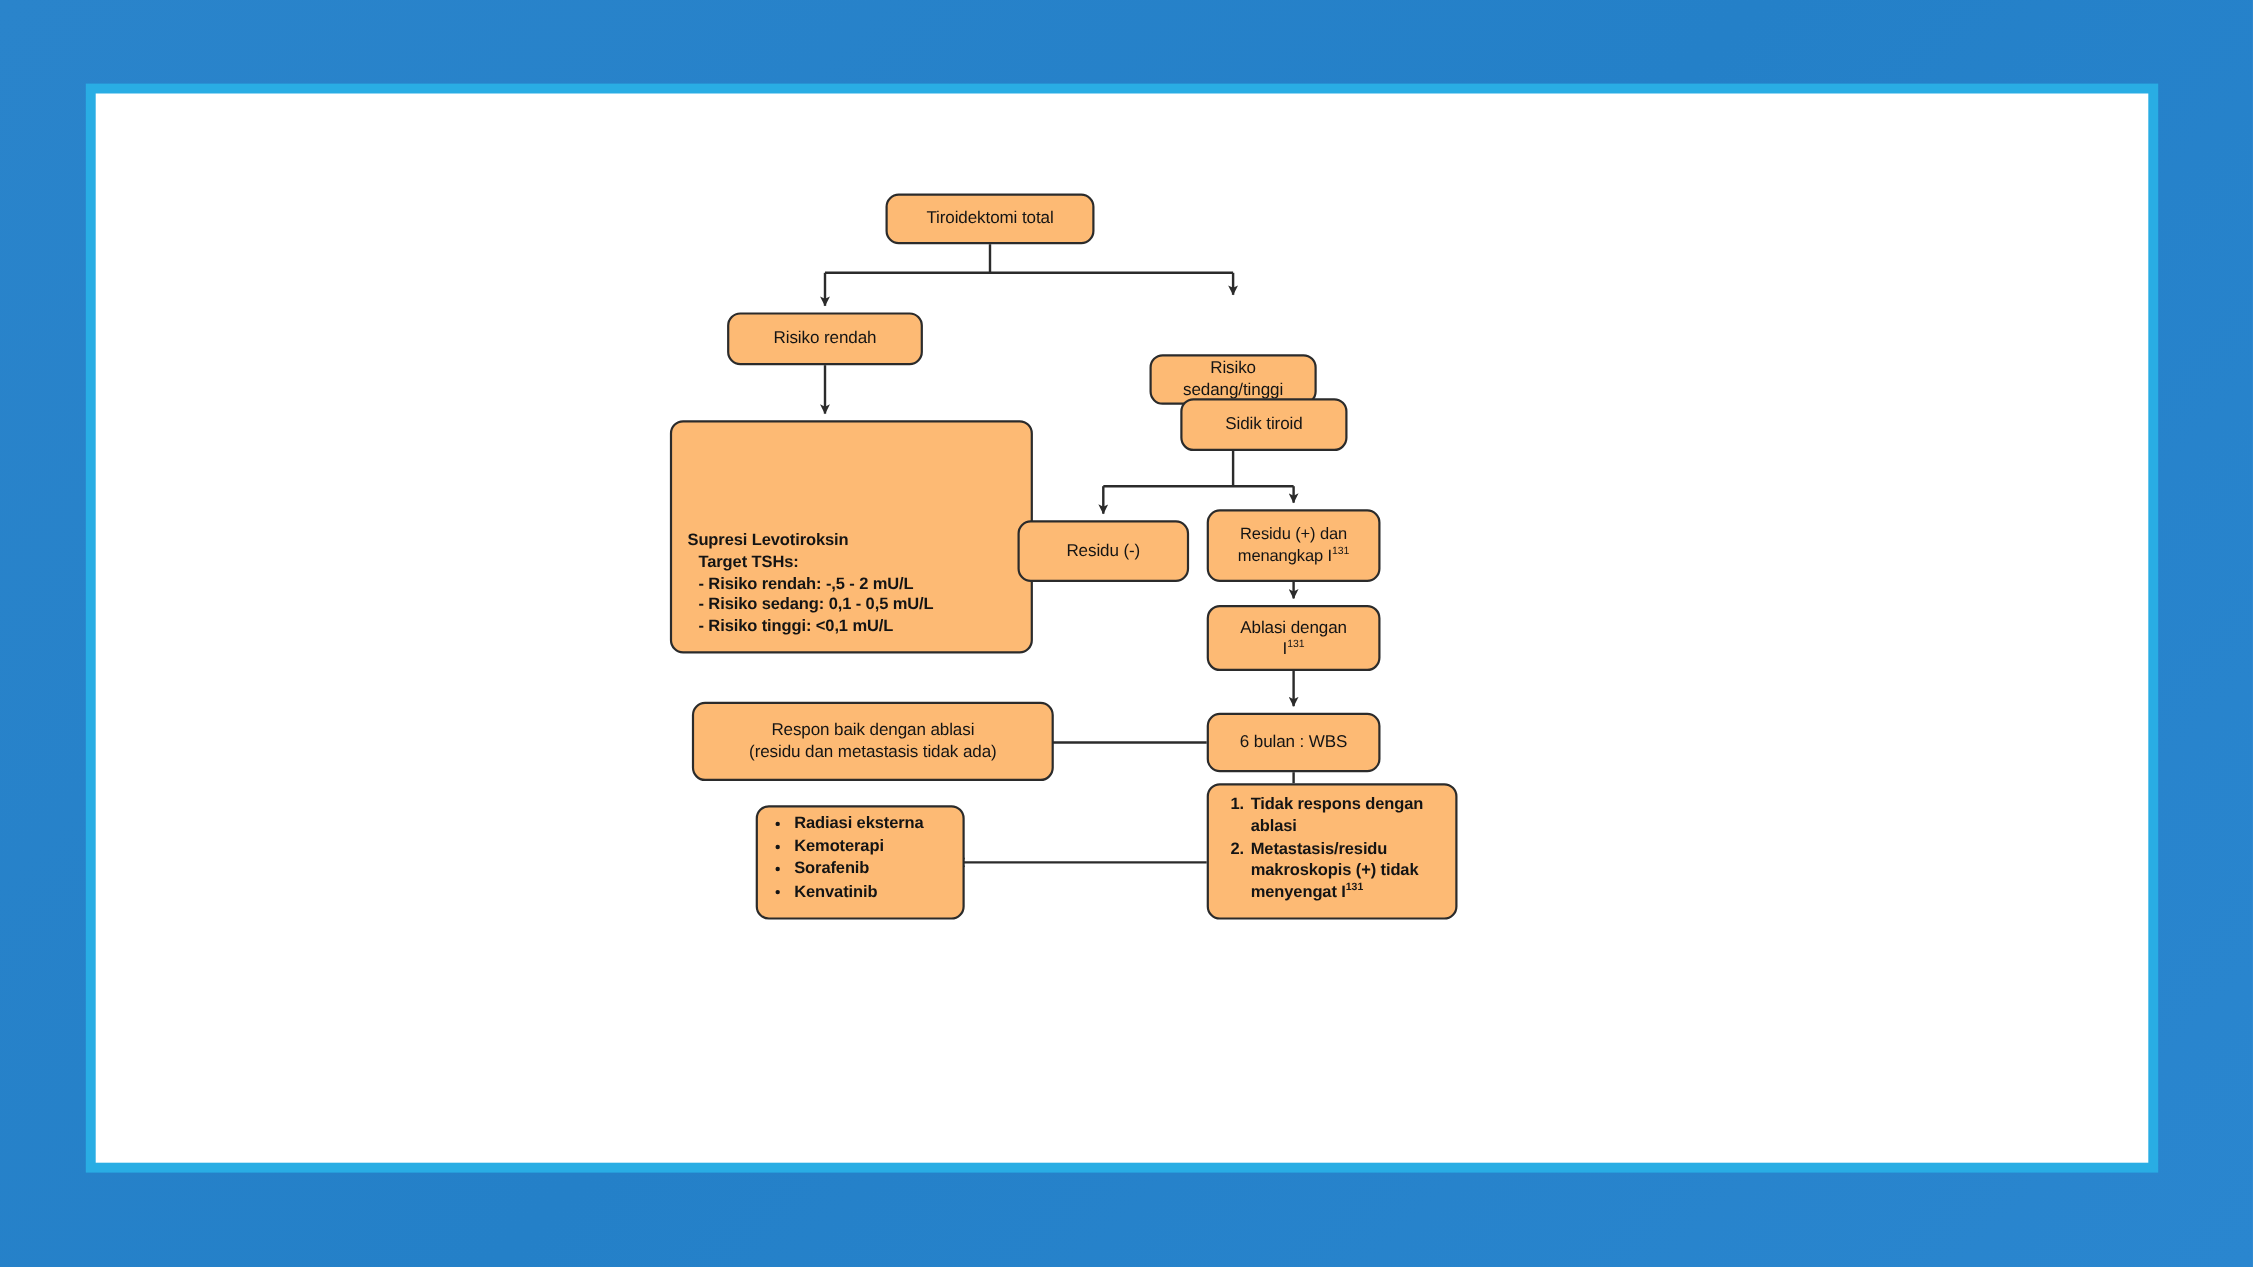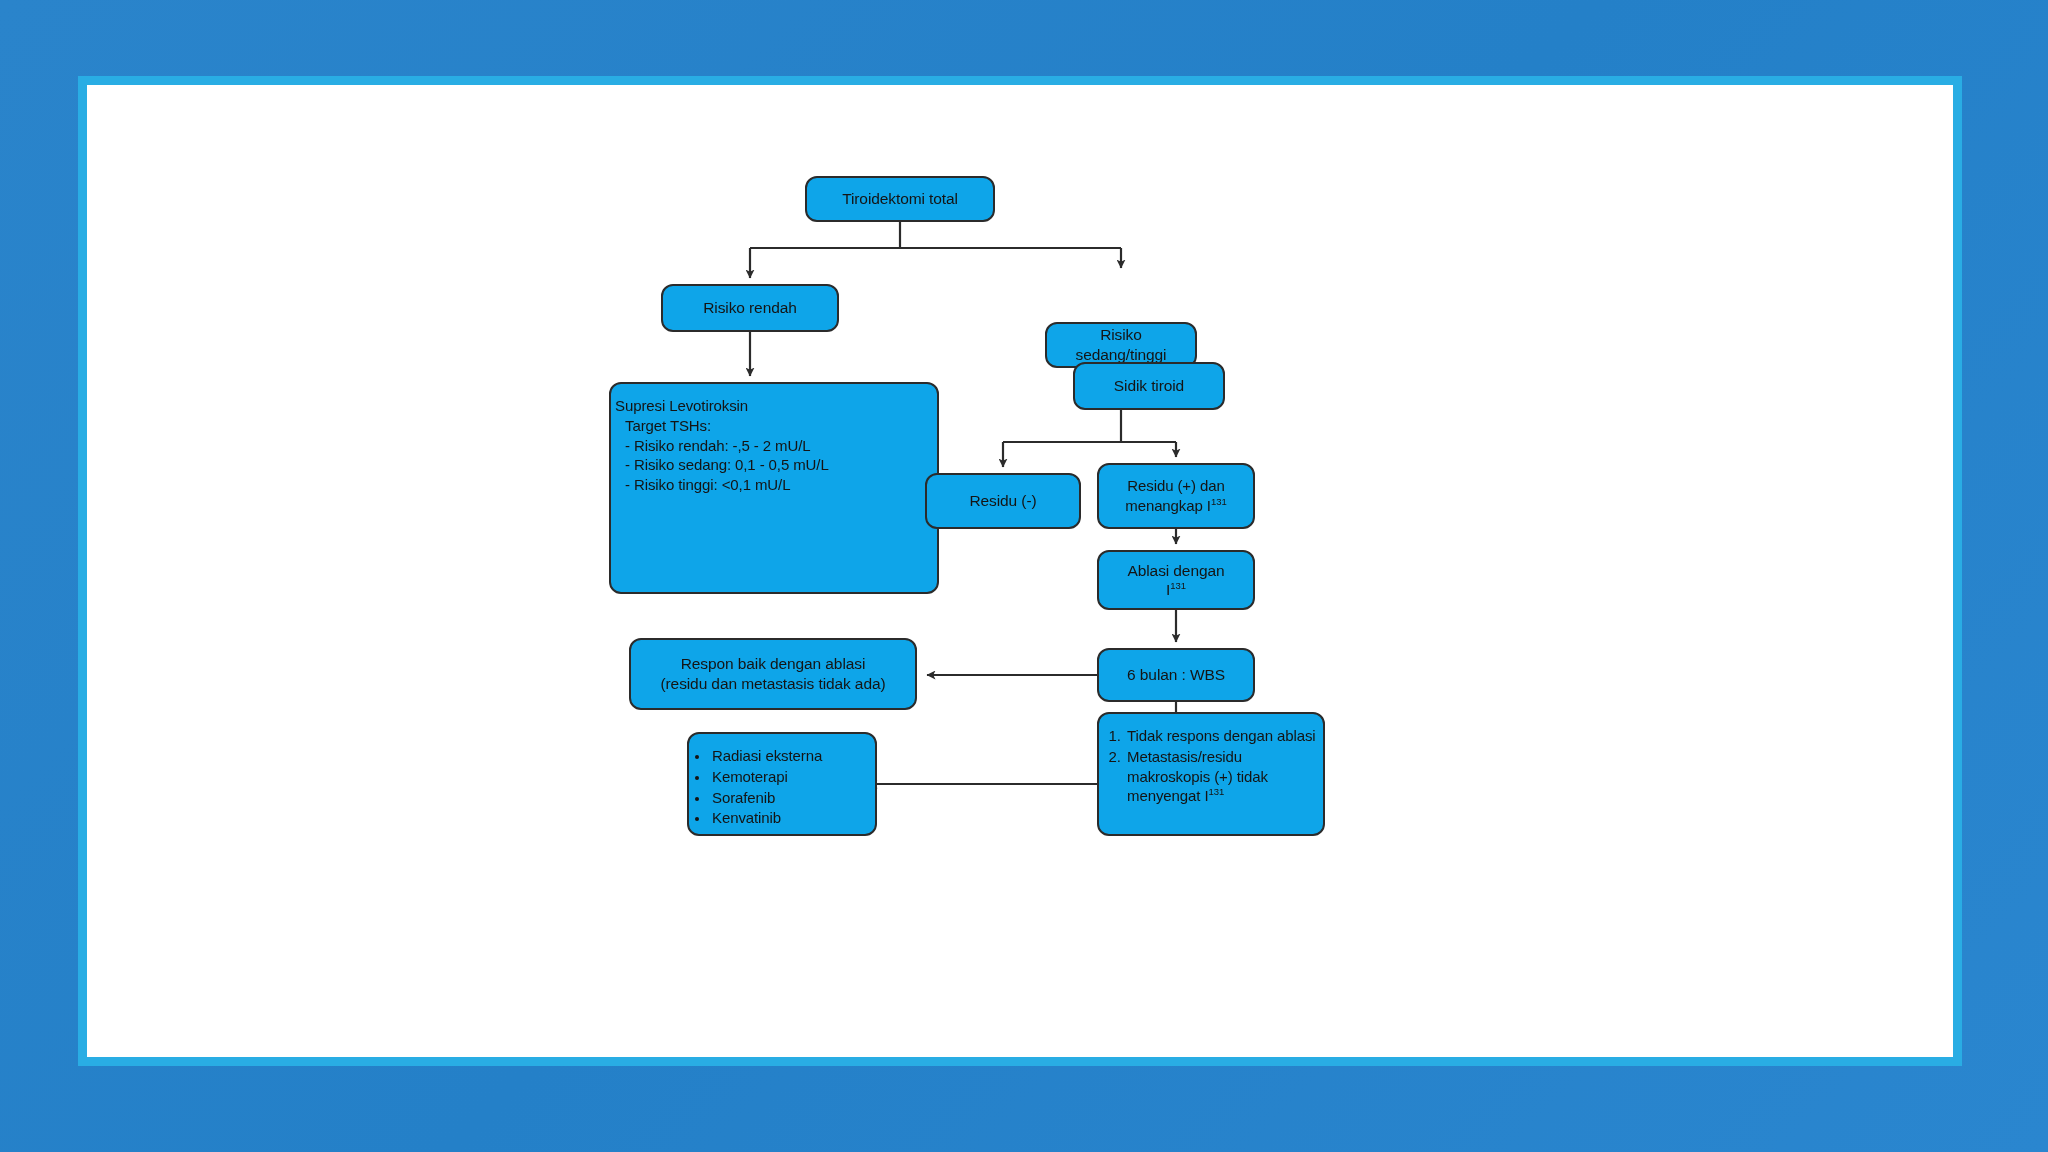--- a/index.html
+++ b/index.html
@@ -58,37 +58,38 @@
     width: 1010px;
     height: 870px;
     overflow: visible;
   }
 
   .node {
     position: absolute;
     box-sizing: border-box;
     border: 2.2px solid #2b2b2b;
     border-radius: 12px;
-    background: #0ea5e9;
+    background: #fdba74;
     color: #141414;
     display: flex;
     align-items: center;
     justify-content: center;
     text-align: center;
     line-height: 1.32;
     font-size: 15.5px;
     letter-spacing: -0.1px;
     padding: 4px 10px;
     z-index: 2;
   }
   .node.left-align {
     justify-content: flex-start;
     text-align: left;
-    align-items: flex-start;
-    padding: 12px 4px;
+    align-items: flex-end;
+    padding: 12px 14px;
+    font-weight: bold;
   }
   .node .inner { width: 100%; }
 
   ul.bul, ol.num {
     margin: 0;
     padding: 0 0 0 17px;
   }
   ul.bul li, ol.num li {
     margin: 0 0 1px 0;
     padding-left: 2px;
@@ -107,21 +108,21 @@
   #n-risiko-rendah{ left: 124px; top: 124px; width: 178px; height: 48px; }
   #n-risiko-sedang{ left: 508px; top: 114px; width: 152px; height: 46px; margin-top: 48px; }
   #n-sidik        { left: 536px; top: 202px; width: 152px; height: 48px; }
   #n-supresi      { left: 72px;  top: 222px; width: 330px; height: 212px;
                     font-size: 15px; }
   #n-residu-neg   { left: 388px; top: 313px; width: 156px; height: 56px; }
   #n-residu-pos   { left: 560px; top: 303px; width: 158px; height: 66px;
                     font-size: 15px; }
   #n-ablasi       { left: 560px; top: 390px; width: 158px; height: 60px; }
   #n-wbs          { left: 560px; top: 488px; width: 158px; height: 54px; }
-  #n-respon       { left: 92px;  top: 478px; width: 288px; height: 72px; }
+  #n-respon       { left: 92px;  top: 478px; width: 329px; height: 72px; }
   #n-terapi       { left: 150px; top: 572px; width: 190px; height: 104px;
                     font-size: 15px; }
   #n-tidak-respon { left: 560px; top: 552px; width: 228px; height: 124px;
                     font-size: 15px; }
 
   #n-ablasi .inner { line-height: 1.25; }
 
   
   #caption {
     position: absolute;

